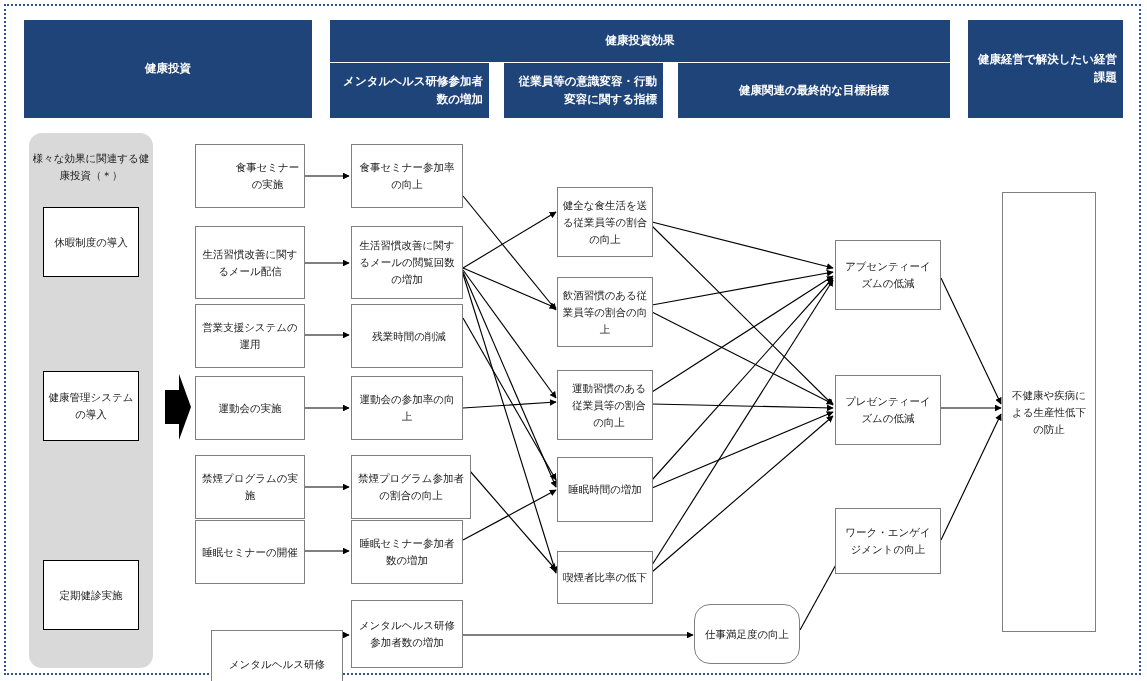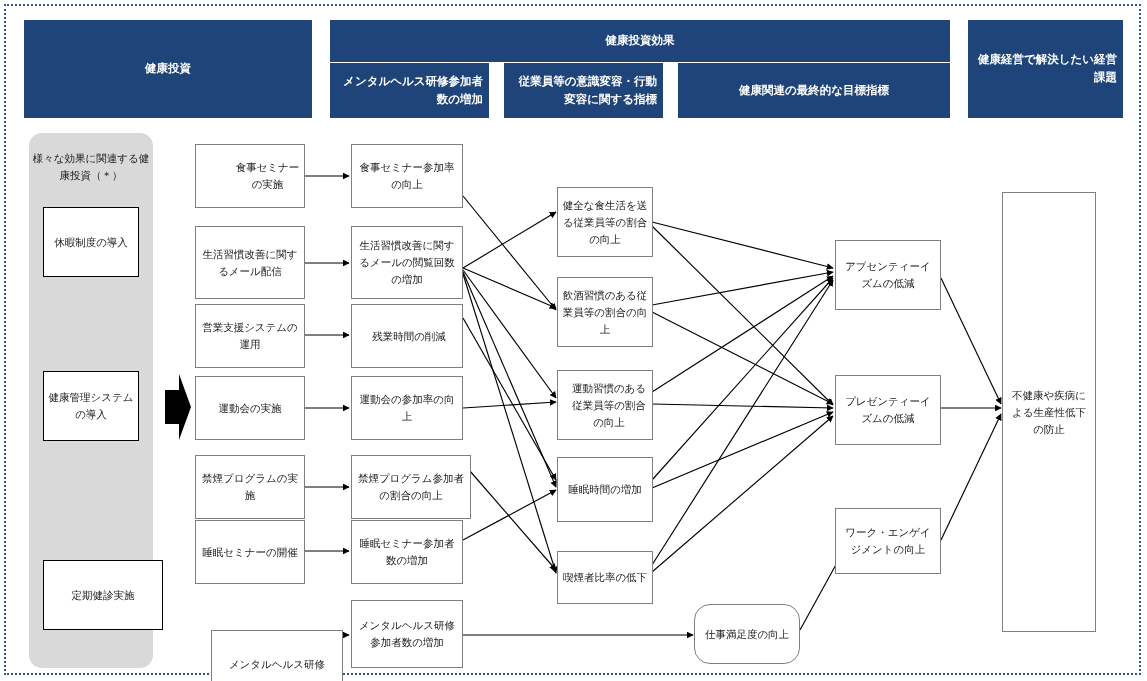--- a/index.html
+++ b/index.html
@@ -158,21 +158,21 @@
   <div class="graytitle" style="left:31px;top:150px;width:120px;">
     <span>様々な効果に関連する健康投資（＊）</span>
   </div>
 
   <div class="wbox strong" style="left:43px;top:207px;width:96px;height:70px;">
     <span>休暇制度の導入</span>
   </div>
   <div class="wbox strong" style="left:43px;top:371px;width:96px;height:70px;">
     <span>健康管理システムの導入</span>
   </div>
-  <div class="wbox strong" style="left:43px;top:560px;width:120px;height:70px;text-align:right;">
+  <div class="wbox strong" style="left:43px;top:560px;width:96px;height:70px;text-align:right;">
     <span>定期健診実施</span>
   </div>
 
   <svg class="blackarrow" style="left:161px;top:372px;" width="32" height="70" viewBox="0 0 32 70">
     <path d="M4 18 L18 18 L18 2 L30 35 L18 68 L18 52 L4 52 Z" fill="#000000"></path>
   </svg>
 
   <div class="wbox" style="left:195px;top:144px;width:110px;height:64px;padding-left:39px;">
     <span>食事セミナーの実施</span>
     </div>

